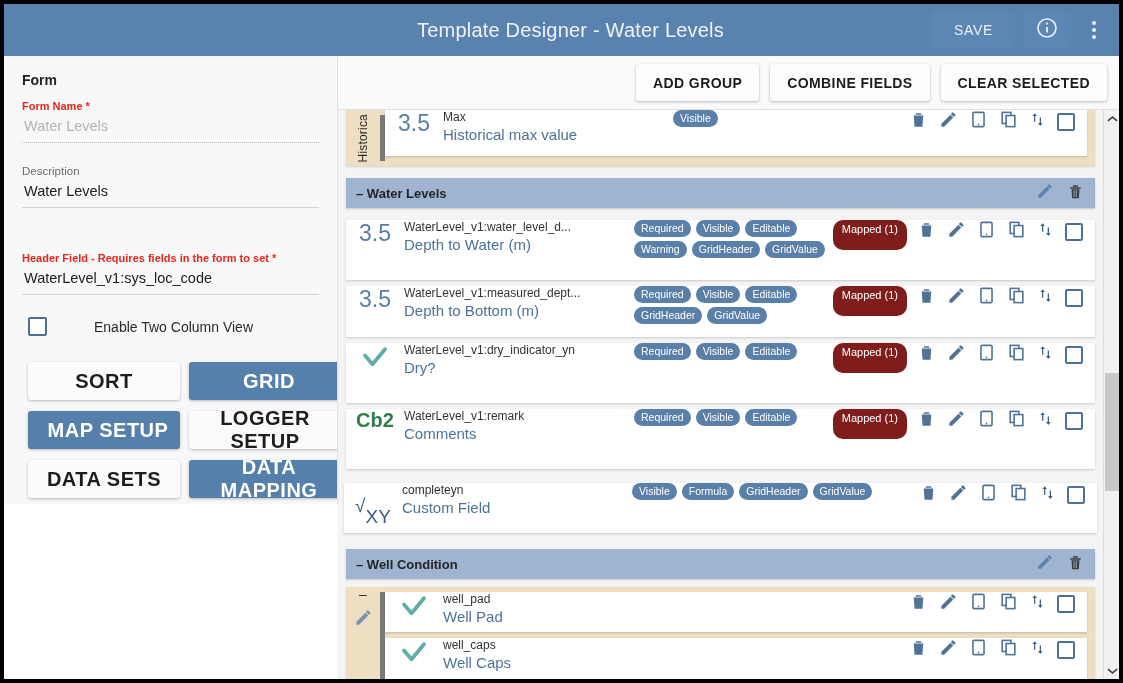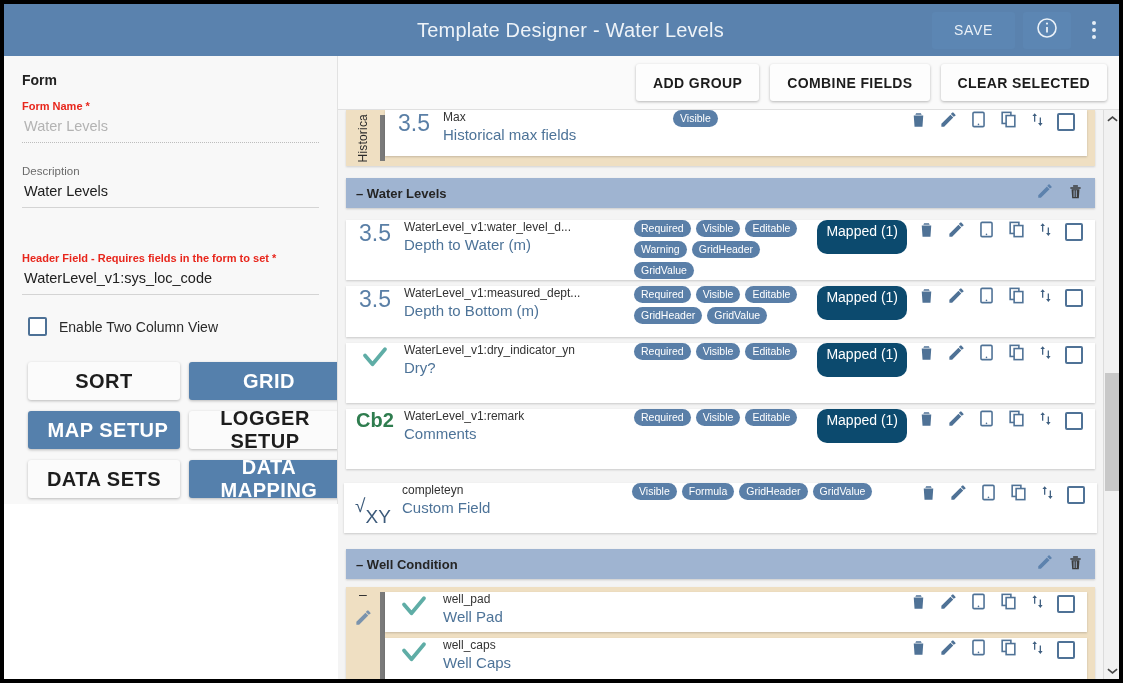--- a/index.html
+++ b/index.html
@@ -66,21 +66,21 @@
   }
   .fld-val.placeholder { color: #b3b3b3; border-bottom: 1px dotted #bdbdbd; }
   .spacer-22 { height: 22px; }
   .spacer-16 { height: 16px; }
 
   .chkrow { display: flex; align-items: center; gap: 12px; margin: 22px 0 4px 6px; }
   .chkbox {
     width: 19px; height: 19px; border: 2px solid #4d7196; border-radius: 2px; background: #fff;
     cursor: pointer; flex: none;
   }
-  .chkrow span { font-size: 14px; color: #2a2a2a; }
+  .chkrow span { font-size: 14px; color: #2a2a2a; margin-left: 35px; }
 
   .btngrid {
     display: grid; grid-template-columns: 152px 152px; gap: 11px 9px;
     margin: 26px 0 0 6px;
   }
   .gbtn {
     height: 38px; border-radius: 3px; font-size: 20px; letter-spacing: .5px;
     font-weight: bold; cursor: pointer; border: none;
     font-family: "Liberation Sans", sans-serif;
     display: flex; align-items: center; justify-content: center;
@@ -147,21 +147,21 @@
   .row-txt { width: 230px; flex: none; }
   .row-name { font-size: 12px; color: #333; line-height: 15px; }
   .row-label { font-size: 15px; color: #4d7398; line-height: 19px; }
   .badges { flex: 1; display: flex; flex-wrap: wrap; align-content: center; gap: 4px 5px; padding-right: 6px; }
   .badge {
     background: #5a7fa8; color: #fff; font-size: 10.5px;
     border-radius: 9px; padding: 2px 7px 3px 7px; white-space: nowrap;
     line-height: 12px;
   }
   .mapped {
-    background: #0c4a6e; color: #fff; font-size: 14px;
+    background: #7f1d1d; color: #fff; font-size: 11px;
     border-radius: 10px; padding: 3px 9px 15px 9px; white-space: nowrap; flex: none;
     margin-right: 10px;
   }
   .row-icons { display: flex; align-items: center; gap: 11px; padding-right: 12px; flex: none; }
 
   .icon-sq {
     width: 18px; height: 18px; border: 2px solid #4f7296; border-radius: 2px; cursor: pointer; flex: none;
   }
 
   
@@ -283,21 +283,21 @@
         <div class="beige-top">
           <div class="beige-rail">
             <div class="vert-label">Historica</div>
           </div>
           <div class="rail-bar"></div>
           <div class="beige-body" style="padding-top:0;">
             <div class="row" style="height:46px;margin-bottom:0;">
               <div class="row-ico">3.5</div>
               <div class="row-txt">
                 <div class="row-name">Max</div>
-                <div class="row-label">Historical max fields</div>
+                <div class="row-label">Historical max value</div>
               </div>
               <div class="badges">
                 <span class="badge">Visible</span>
               </div>
               <div class="row-icons">
                 <span><svg width="19" height="19" viewBox="0 0 24 24" fill="#4f7296">
                       <path d="M6 7h12l-1 14H7L6 7zm3-3h6l1 2H8l1-2z"></path>
                     </svg></span>
                 <span><svg width="19" height="19" viewBox="0 0 24 24" fill="#4f7296">
                       <path d="M3 17.5V21h3.5L18 9.5 14.5 6 3 17.5zM20.7 7.3c.4-.4.4-1 0-1.4l-2.6-2.6c-.4-.4-1-.4-1.4 0L15 5l3.5 3.5 2.2-1.2z"></path>

